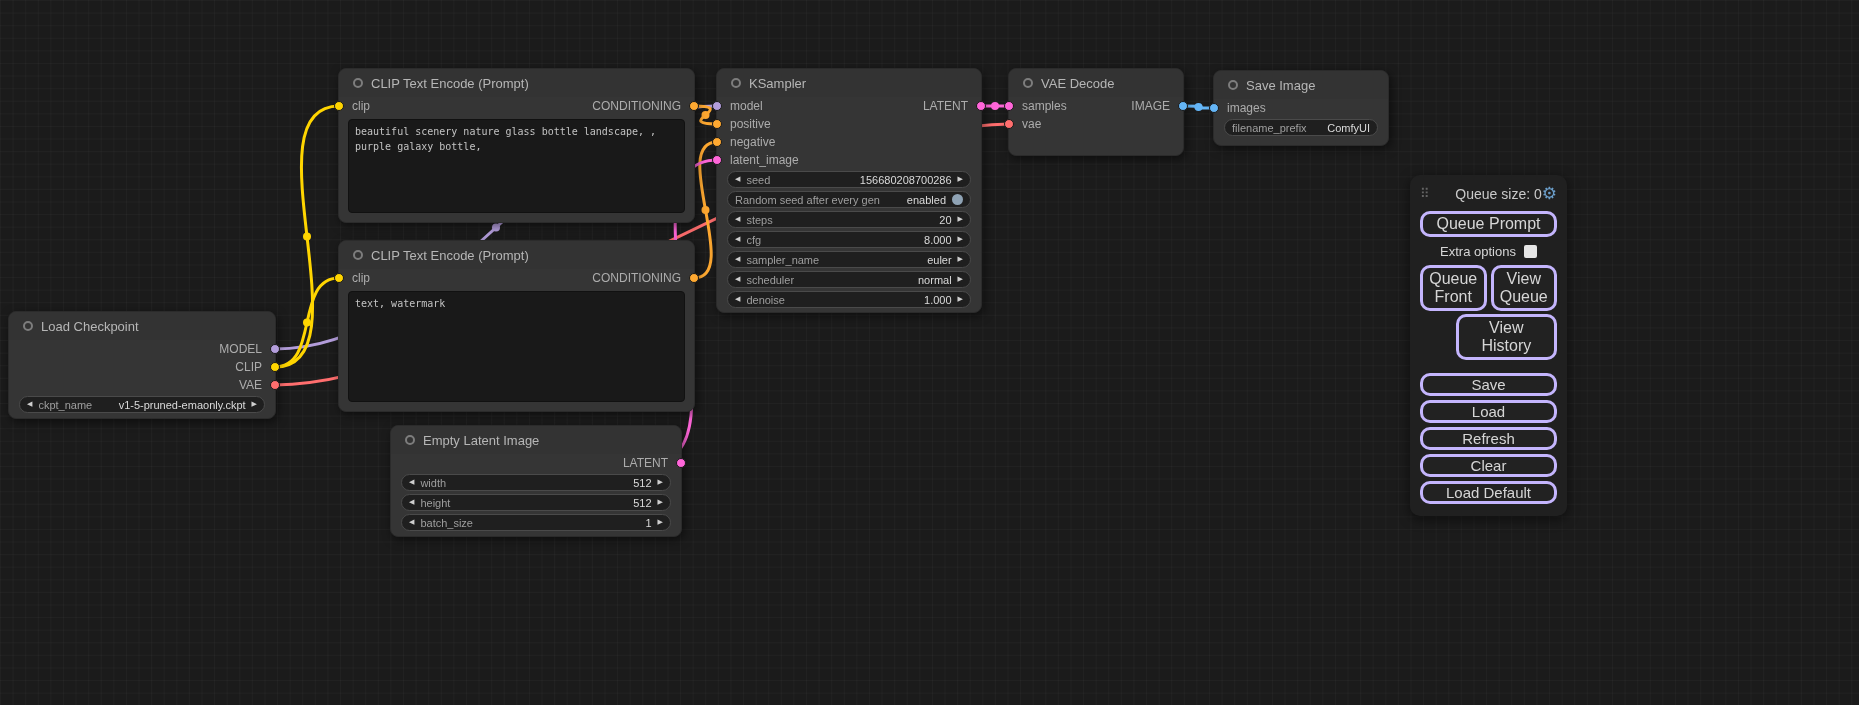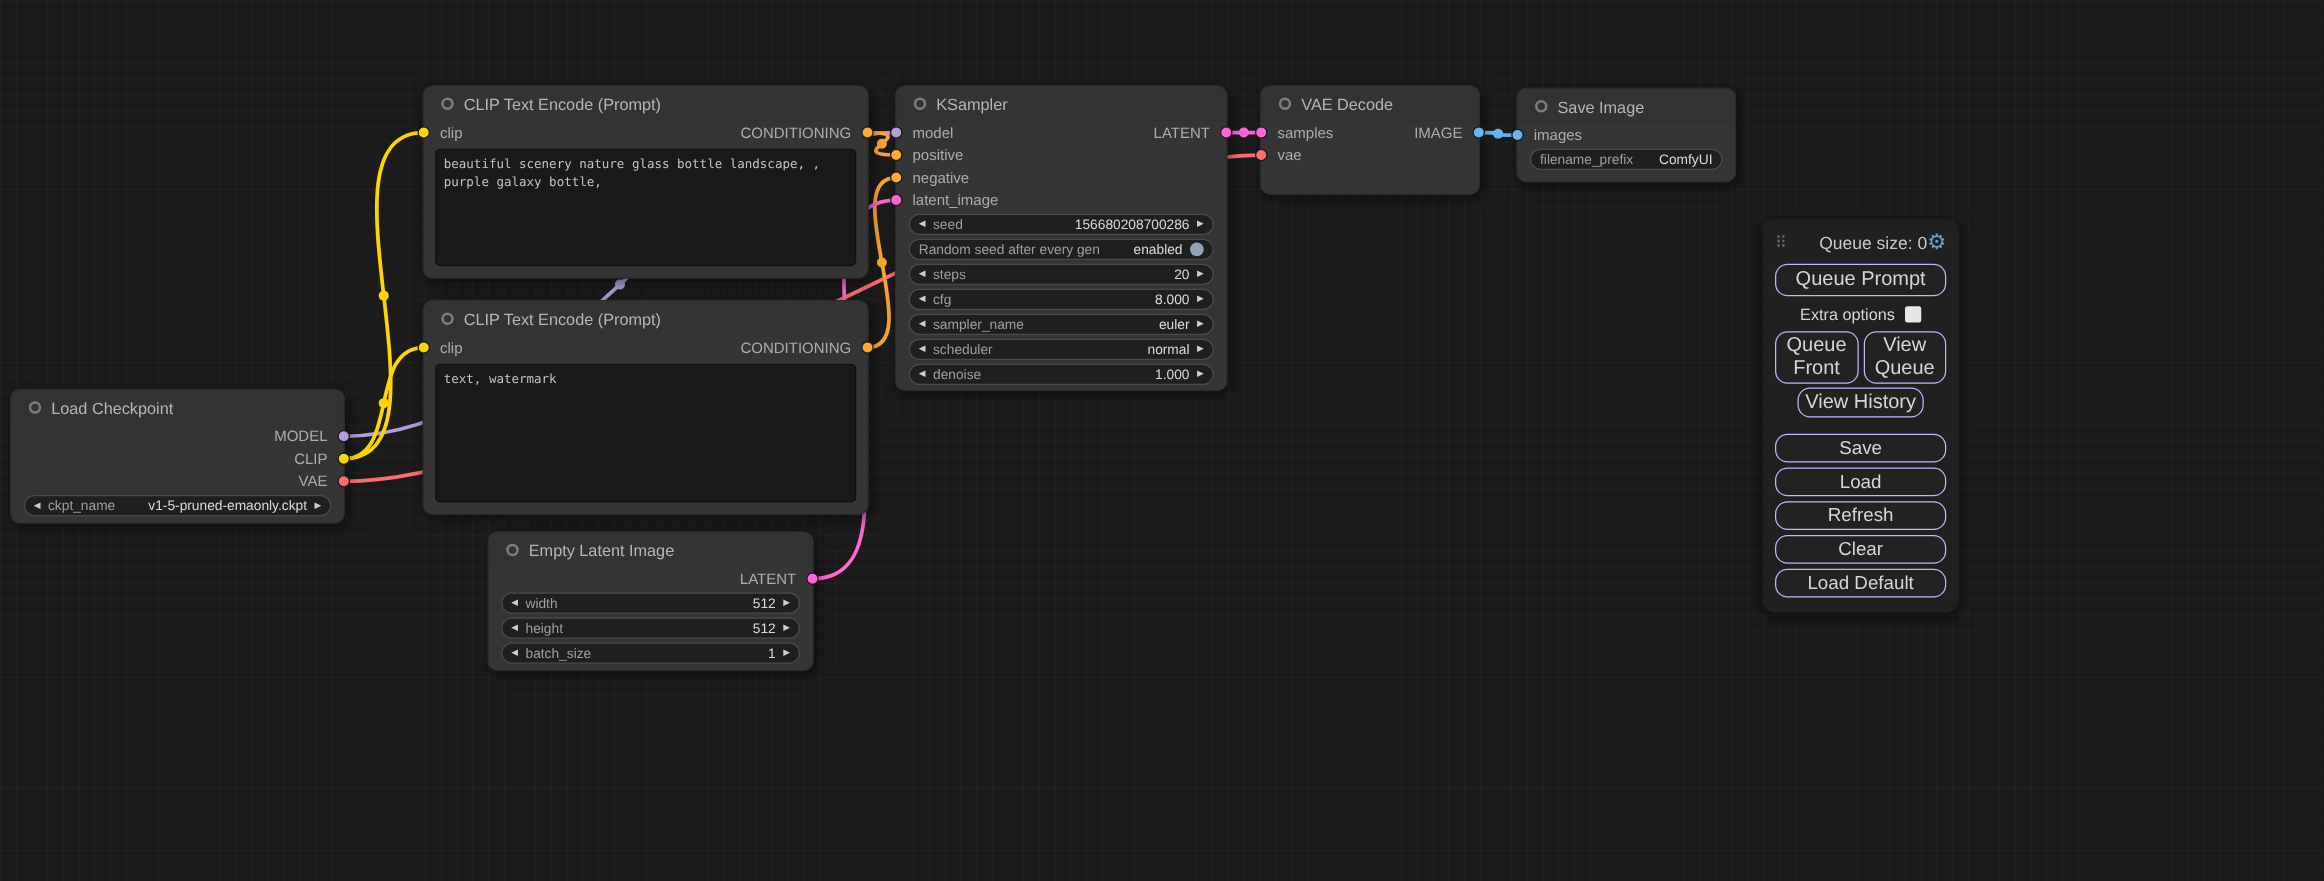--- a/index.html
+++ b/index.html
@@ -61,31 +61,31 @@
     position:absolute; z-index:3; background:#202020; border-radius:10px;
     padding:8px 10px 12px; display:flex; flex-direction:column;
     box-shadow:0 3px 12px rgba(0,0,0,.55);
   }
   .menu-header { display:flex; align-items:center; margin-bottom:7px; }
   .drag-handle { color:#646464; font-size:13px; cursor:grab; flex:0 0 auto; }
   .queue-size { flex:1; text-align:right; color:#c9c9c9; font-size:14px; }
   .gear { font-size:17px; cursor:pointer; flex:0 0 auto; }
 
   .menu button {
-    font-family:inherit; background:#222222; border:1px solid #c4b5fd;
+    font-family:inherit; background:#222222; border:3px solid #c4b5fd;
     color:#d6d6d6; border-radius:10px; cursor:pointer;
   }
   .btn-qp { height:26px; font-size:16px; width:100%; }
   .btn-lg { height:23px; font-size:15px; width:100%; margin-top:4px; }
   .gap-before { margin-top:13px !important; }
   .extra-row { display:flex; align-items:center; justify-content:center; gap:8px; color:#d6d6d6; font-size:13px; margin:7px 0 3px; }
   .checkbox { width:13px; height:13px; border-radius:2px; background:#e6e6e6; cursor:pointer; }
   .small-row { display:flex; gap:4px; margin-top:3px; }
   .btn-sm { font-size:16px; padding:2px 4px; border-radius:9px; flex:1; }
-  .vh-row { justify-content:center; }
+  .vh-row { justify-content:flex-end; }
   .vh-row .btn-sm { flex:0 0 74%; }
 </style>
 </head>
 <body>
 
 <div id="canvas">
   <svg id="links-svg" width="1859" height="705">
       <path d="M 275 349 C 451.537793404132 349 540.462206595868 106 717 106" fill="none" stroke="#B39DDB" stroke-width="3" stroke-linecap="round"></path>
       <circle cx="496" cy="227.5" r="4" fill="#B39DDB"></circle>
       <path d="M 275 367 C 369.0562730497015 367 244.94372695029853 106 339 106" fill="none" stroke="#FFD500" stroke-width="3" stroke-linecap="round"></path>
@@ -154,21 +154,21 @@
     </div>
     <div class="slot-row">
       <span class="port in" style="background: rgb(255, 213, 0);"></span>
       <span>clip</span>
       <span class="out-label">CONDITIONING</span>
       <span class="port out" style="background: rgb(255, 169, 49);"></span>
     </div>
     <textarea class="prompt-text" readonly="" style="">text, watermark</textarea>
   </div>
 
-  <div class="node" style="left:390px;top:425px;width:261px;height:112px">
+  <div class="node" style="left:390px;top:425px;width:292px;height:112px">
     <div class="node-title">
       <span class="collapse-dot"></span>
       <span class="title-text">Empty Latent Image</span>
     </div>
     <div class="slot-row">
       <span class="out-label">LATENT</span>
       <span class="port out" style="background: rgb(255, 102, 217);"></span>
     </div>
     <div class="widgets">
       <div class="widget">

